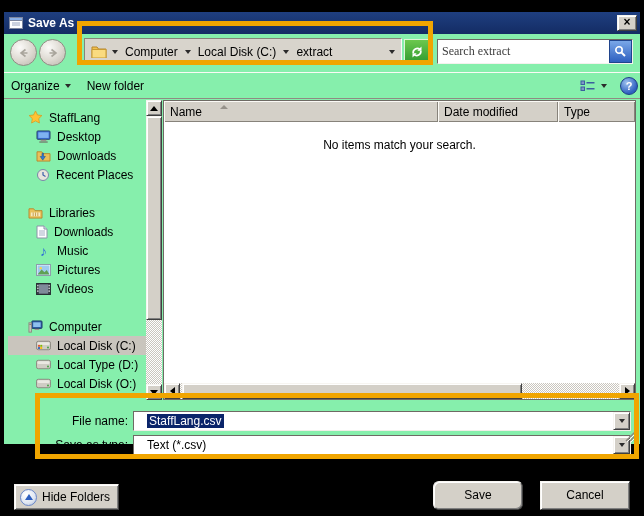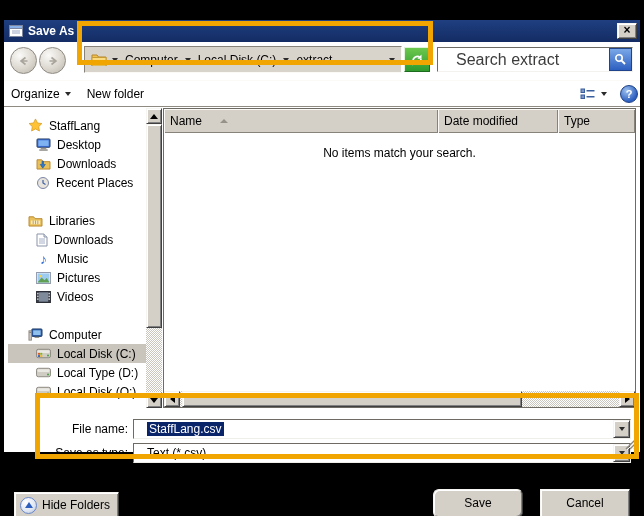--- a/index.html
+++ b/index.html
@@ -2,21 +2,21 @@
 <html><head>
 <meta charset="utf-8">
 <style>
   * { box-sizing: border-box; margin: 0; padding: 0; }
   html,body { width:644px; height:516px; }
   body {
     position:relative; background:#000;
     font-family:"Liberation Sans", sans-serif; font-size:12px; color:#000;
     overflow:hidden;
   }
-  #dialog { position:absolute; left:4px; top:20px; width:636px; height:432px; background:#ffffff; }
+  #dialog { position:absolute; left:4px; top:12px; width:636px; height:432px; background:#86efac; }
 
   
   .raised { border:1px solid; border-color:#f7f5f1 #404040 #404040 #f7f5f1;
             box-shadow:inset 1px 1px 0 #fff, inset -1px -1px 0 #808080; background:#d4d0c8; }
 
   
   .titlebar { position:absolute; left:0; top:0; right:0; height:22px;
     background:linear-gradient(180deg,#1f3f80 0%,#142c64 100%);
     display:flex; align-items:center; padding:0 5px; }
   .titlebar .title { color:#fff; font-weight:bold; font-size:12px; margin-left:5px; }
@@ -34,21 +34,21 @@
   .tri-down { width:0; height:0; border-left:3px solid transparent; border-right:3px solid transparent; border-top:4px solid #2b2b2b; }
   .addr-spacer { flex:1; }
   .refresh-btn { position:absolute; left:400px; top:27px; width:26px; height:25px;
     background:linear-gradient(180deg,#6cc84e 0%,#2f9a2e 100%);
     border:1px solid; border-color:#e0f2d8 #1d6b1d #1d6b1d #e0f2d8;
     display:flex; align-items:center; justify-content:center; }
   .searchbox { position:absolute; left:433px; top:27px; width:196px; height:25px;
     background:#fff; border:1px solid; border-color:#6e6a64 #f4f2ee #f4f2ee #6e6a64;
     display:flex; align-items:center; }
   .searchbox input { flex:1; border:none; outline:none; background:transparent;
-    font-family:Liberation Sans, sans-serif; font-size:16px; padding:0 18px; min-width:0; }
+    font-family:Liberation Serif, serif; font-size:12px; padding:0 4px; min-width:0; }
   .searchbox input::placeholder { color:#3c3c3c; opacity:1; }
   .search-go { width:23px; height:23px; background:linear-gradient(180deg,#7aa8e8 0%,#2d5fc0 100%);
     border:1px solid #20448c; display:flex; align-items:center; justify-content:center; }
 
   
   .toolbar { position:absolute; left:0; top:60px; right:0; height:27px;
     border-top:1px solid #fbfaf6; border-bottom:1px solid #8f8b83;
     display:flex; align-items:center; padding:0 2px; gap:6px; }
   .tool-item { display:flex; align-items:center; gap:5px; padding:3px 5px; }
   .toolbar-right { margin-left:auto; display:flex; align-items:center; gap:8px; }
@@ -79,21 +79,21 @@
   .arr { width:0; height:0; }
   .arr.up    { border-left:4px solid transparent; border-right:4px solid transparent; border-bottom:5px solid #000; }
   .arr.down  { border-left:4px solid transparent; border-right:4px solid transparent; border-top:5px solid #000; }
   .arr.left  { border-top:4px solid transparent; border-bottom:4px solid transparent; border-right:5px solid #000; }
   .arr.right { border-top:4px solid transparent; border-bottom:4px solid transparent; border-left:5px solid #000; }
 
   .filelist { position:absolute; left:155px; top:0; width:473px; height:300px;
     background:#fff; border:1px solid #6e6a64; }
   .headers { display:flex; height:21px; }
   .hcell { background:#d4d0c8; box-shadow:inset 1px 1px 0 #fbfaf6, inset -1px -1px 0 #87837b;
-    display:flex; align-items:center; padding:12px 6px; font-size:12px; }
+    display:flex; padding:4px 6px; font-size:12px; }
   .sort-asc { width:0; height:0; border-left:4px solid transparent; border-right:4px solid transparent;
     border-bottom:4px solid #96928a; margin-left:18px; }
   .empty-msg { text-align:center; margin-top:16px; }
   .hscroll { position:absolute; left:0; bottom:0; width:471px; height:16px; }
   .thumb { position:absolute; }
 
   
   .field-label { position:absolute; width:124px; text-align:right; line-height:20px; }
   .combo { position:absolute; height:20px; background:#fff;
     border:1px solid; border-color:#6e6a64 #f0eee8 #f0eee8 #6e6a64;
@@ -364,21 +364,21 @@
   <div class="combo" style="left:129px; top:399px; width:498px;">
     <div class="value">
         <span class="sel-text">StaffLang.csv</span>
       </div>
     <div class="drop raised">
         <span class="tri-down"></span>
       </div>
   </div>
 
   <div class="field-label" style="left:0; top:423px;padding-left:9px;">Save as type:</div>
-  <div class="combo" style="left:129px; top:423px; width:498px;text-decoration:underline;">
+  <div class="combo" style="left:129px; top:423px; width:498px;">
     <div class="value">Text (*.csv)</div>
     <div class="drop raised">
         <span class="tri-down"></span>
       </div>
   </div>
 
   <div class="hide-folders raised">
     <span class="hf-circle">
         <span class="hf-up"></span>
       </span>

